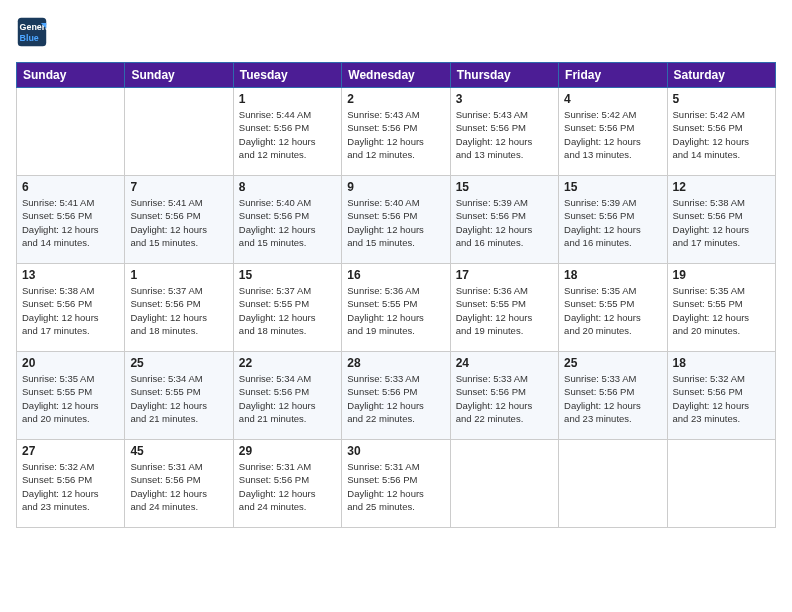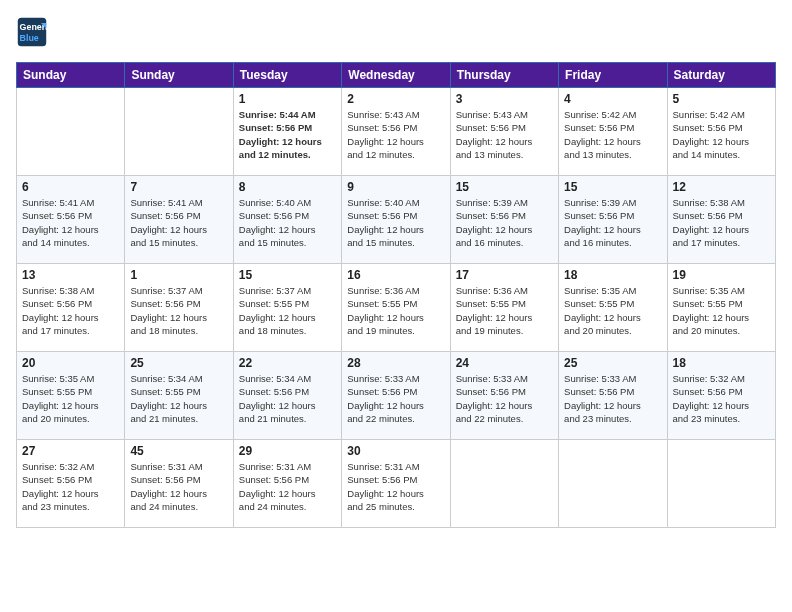--- a/index.html
+++ b/index.html
@@ -122,21 +122,21 @@
         <th>Friday</th>
         <th>Saturday</th>
       </tr>
   </thead>
   <tbody id="calendar-body">
   <tr>
         <td class="empty-cell"></td>
         <td class="empty-cell"></td>
         <td>
           <div class="day-number">1</div>
-          <div class="day-info" style="white-space: pre-line; font-weight: bold;">Sunrise: 5:44 AM
+          <div class="day-info" style="white-space: pre-line;">Sunrise: 5:44 AM
 Sunset: 5:56 PM
 Daylight: 12 hours
 and 12 minutes.</div>
         </td>
         <td>
           <div class="day-number">2</div>
           <div class="day-info" style="white-space: pre-line;">Sunrise: 5:43 AM
 Sunset: 5:56 PM
 Daylight: 12 hours
 and 12 minutes.</div>

